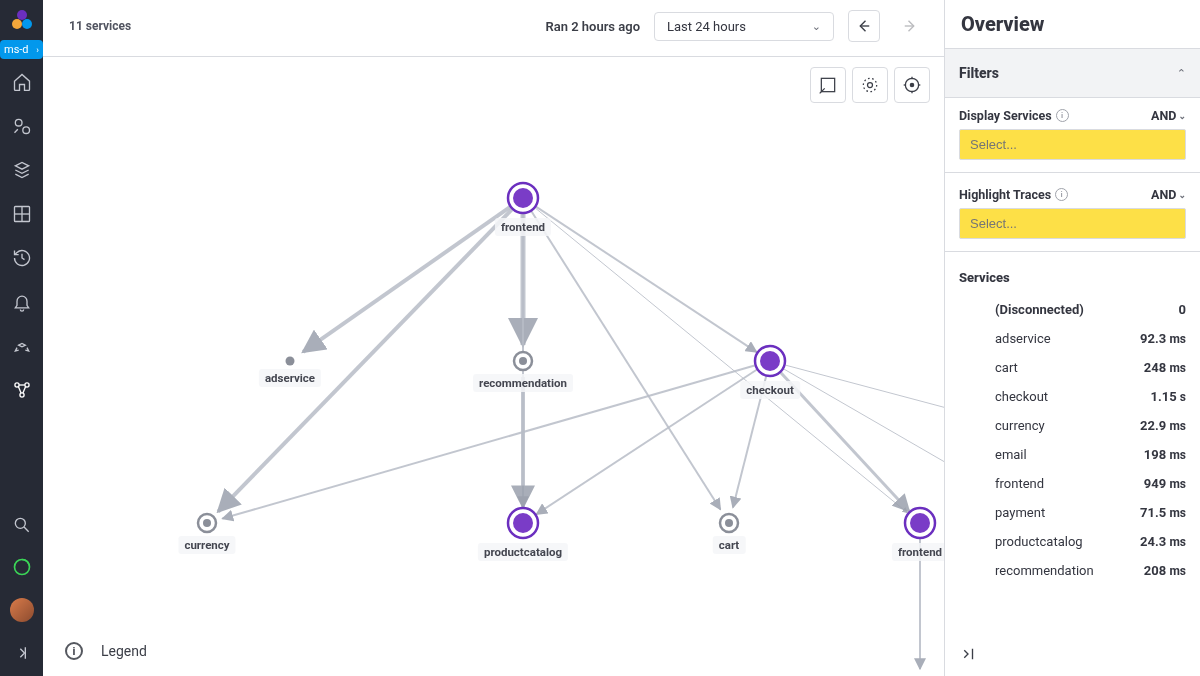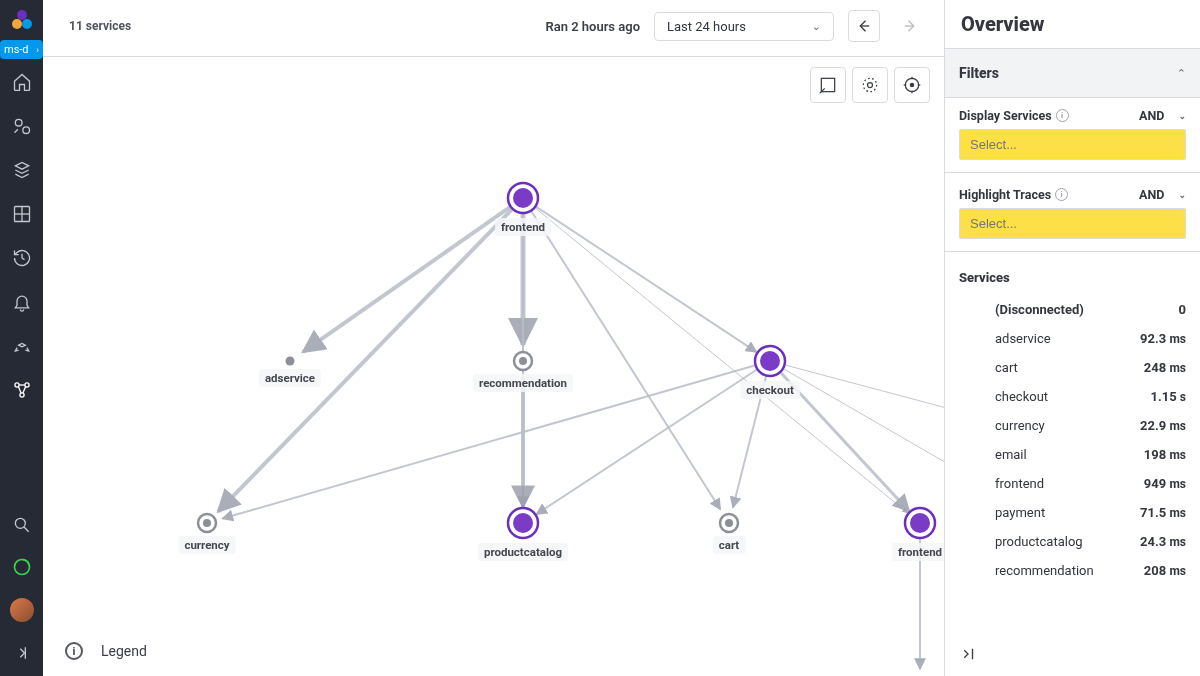--- a/index.html
+++ b/index.html
@@ -63,21 +63,21 @@
   
   .panel{width:256px;border-left:1px solid var(--border);display:flex;flex-direction:column;overflow:hidden;}
   .panel-title{font-size:20px;font-weight:800;padding:12px 16px;}
   .panel-section{border-top:1px solid var(--border);border-bottom:1px solid var(--border);background:var(--panel-header);padding:16px 14px;display:flex;align-items:center;justify-content:space-between;cursor:pointer;}
   .panel-section .t{font-size:14px;font-weight:800;}
   .panel-section .chev{color:var(--muted);font-size:11px;}
   .filter-block{padding:10px 14px 4px 14px;}
   .filter-head{display:flex;align-items:center;justify-content:space-between;font-size:12.5px;font-weight:700;margin-bottom:6px;}
   .filter-head .left{display:flex;align-items:center;gap:4px;}
   .info-dot{width:13px;height:13px;border:1.5px solid #a0a3ab;border-radius:50%;display:inline-flex;align-items:center;justify-content:center;font-size:8px;color:#a0a3ab;}
-  .filter-head .right{display:flex;align-items:center;gap:14px;font-weight:700;cursor:pointer;}
+  .filter-head .right{display:flex;align-items:center;gap:2px;font-weight:700;cursor:pointer;}
   .filter-head .right .chev{font-size:9px;color:var(--muted);}
   .filter-input{width:100%;border:1px solid var(--border);background:#fde047;padding:7px 10px;font-size:13px;color:#7a7d86;border-radius:2px;}
   .filter-sep{height:1px;background:var(--border);margin:12px -14px 0 -14px;}
   .services-block{padding:14px 14px 4px 14px;overflow:auto;}
   .services-title{font-size:13px;font-weight:800;margin-bottom:10px;}
   .svc-row{display:flex;justify-content:space-between;align-items:center;padding:7px 0;font-size:13px;margin-left:36px;}
   .svc-row .name{}
   .svc-row .val{font-weight:700;}
   .svc-row .unit{font-weight:700;font-size:12px;}
   .svc-row.disconnected .name{font-weight:700;}

